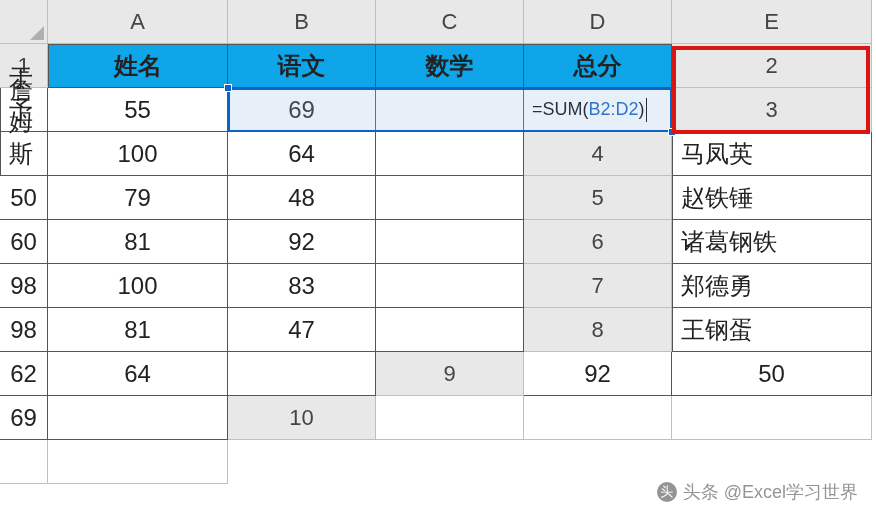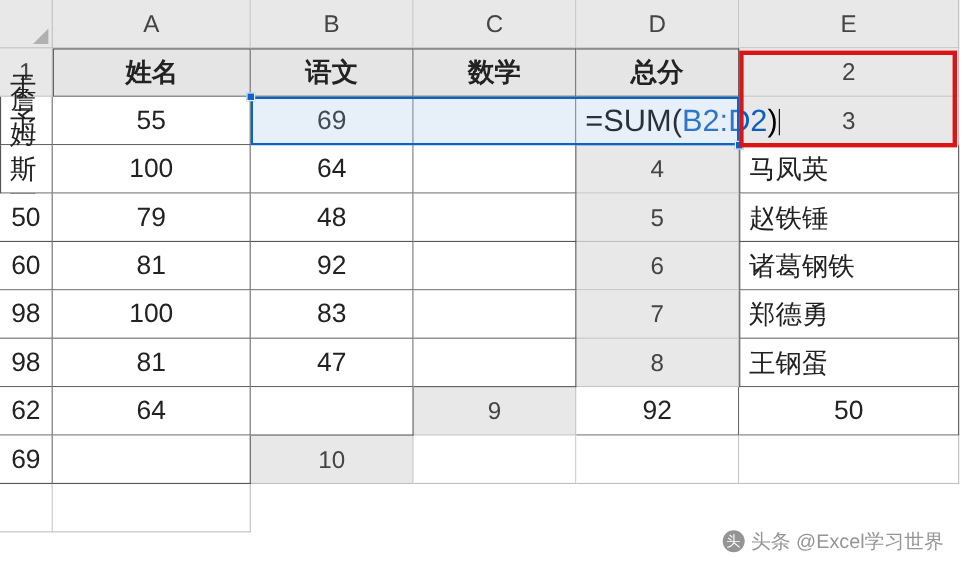--- a/index.html
+++ b/index.html
@@ -51,21 +51,21 @@
     align-items: center;
     padding: 0 8px;
     font-size: 24px;
     color: #222;
     background: #fff;
     position: relative;
   }
   .cell.center { justify-content: center; }
   .cell.left   { justify-content: flex-start; }
   .hdr {
-    background: #e5e5e5;
+    background: #0ea5e9;
     font-weight: 700;
     color: #222;
     justify-content: center;
     border-right: 1px solid #555;
     border-bottom: 1px solid #555;
     border-top: 1px solid #555;
   }
   .tbl {
     border-right: 1px solid #555;
     border-bottom: 1px solid #555;
@@ -89,21 +89,21 @@
     z-index: 6;
   }
   
   .red-box {
     position: absolute;
     border: 4px solid #d91515;
     pointer-events: none;
     z-index: 7;
   }
   .formula {
-    font-size: 28px;
+    font-size: 18px;
     color: #000;
     white-space: nowrap;
   }
   .formula .ref { color: #0a5ec2; }
   .cursor {
     display: inline-block;
     width: 1px; height: 24px;
     background: #000;
     vertical-align: middle;
     margin-left: 1px;

